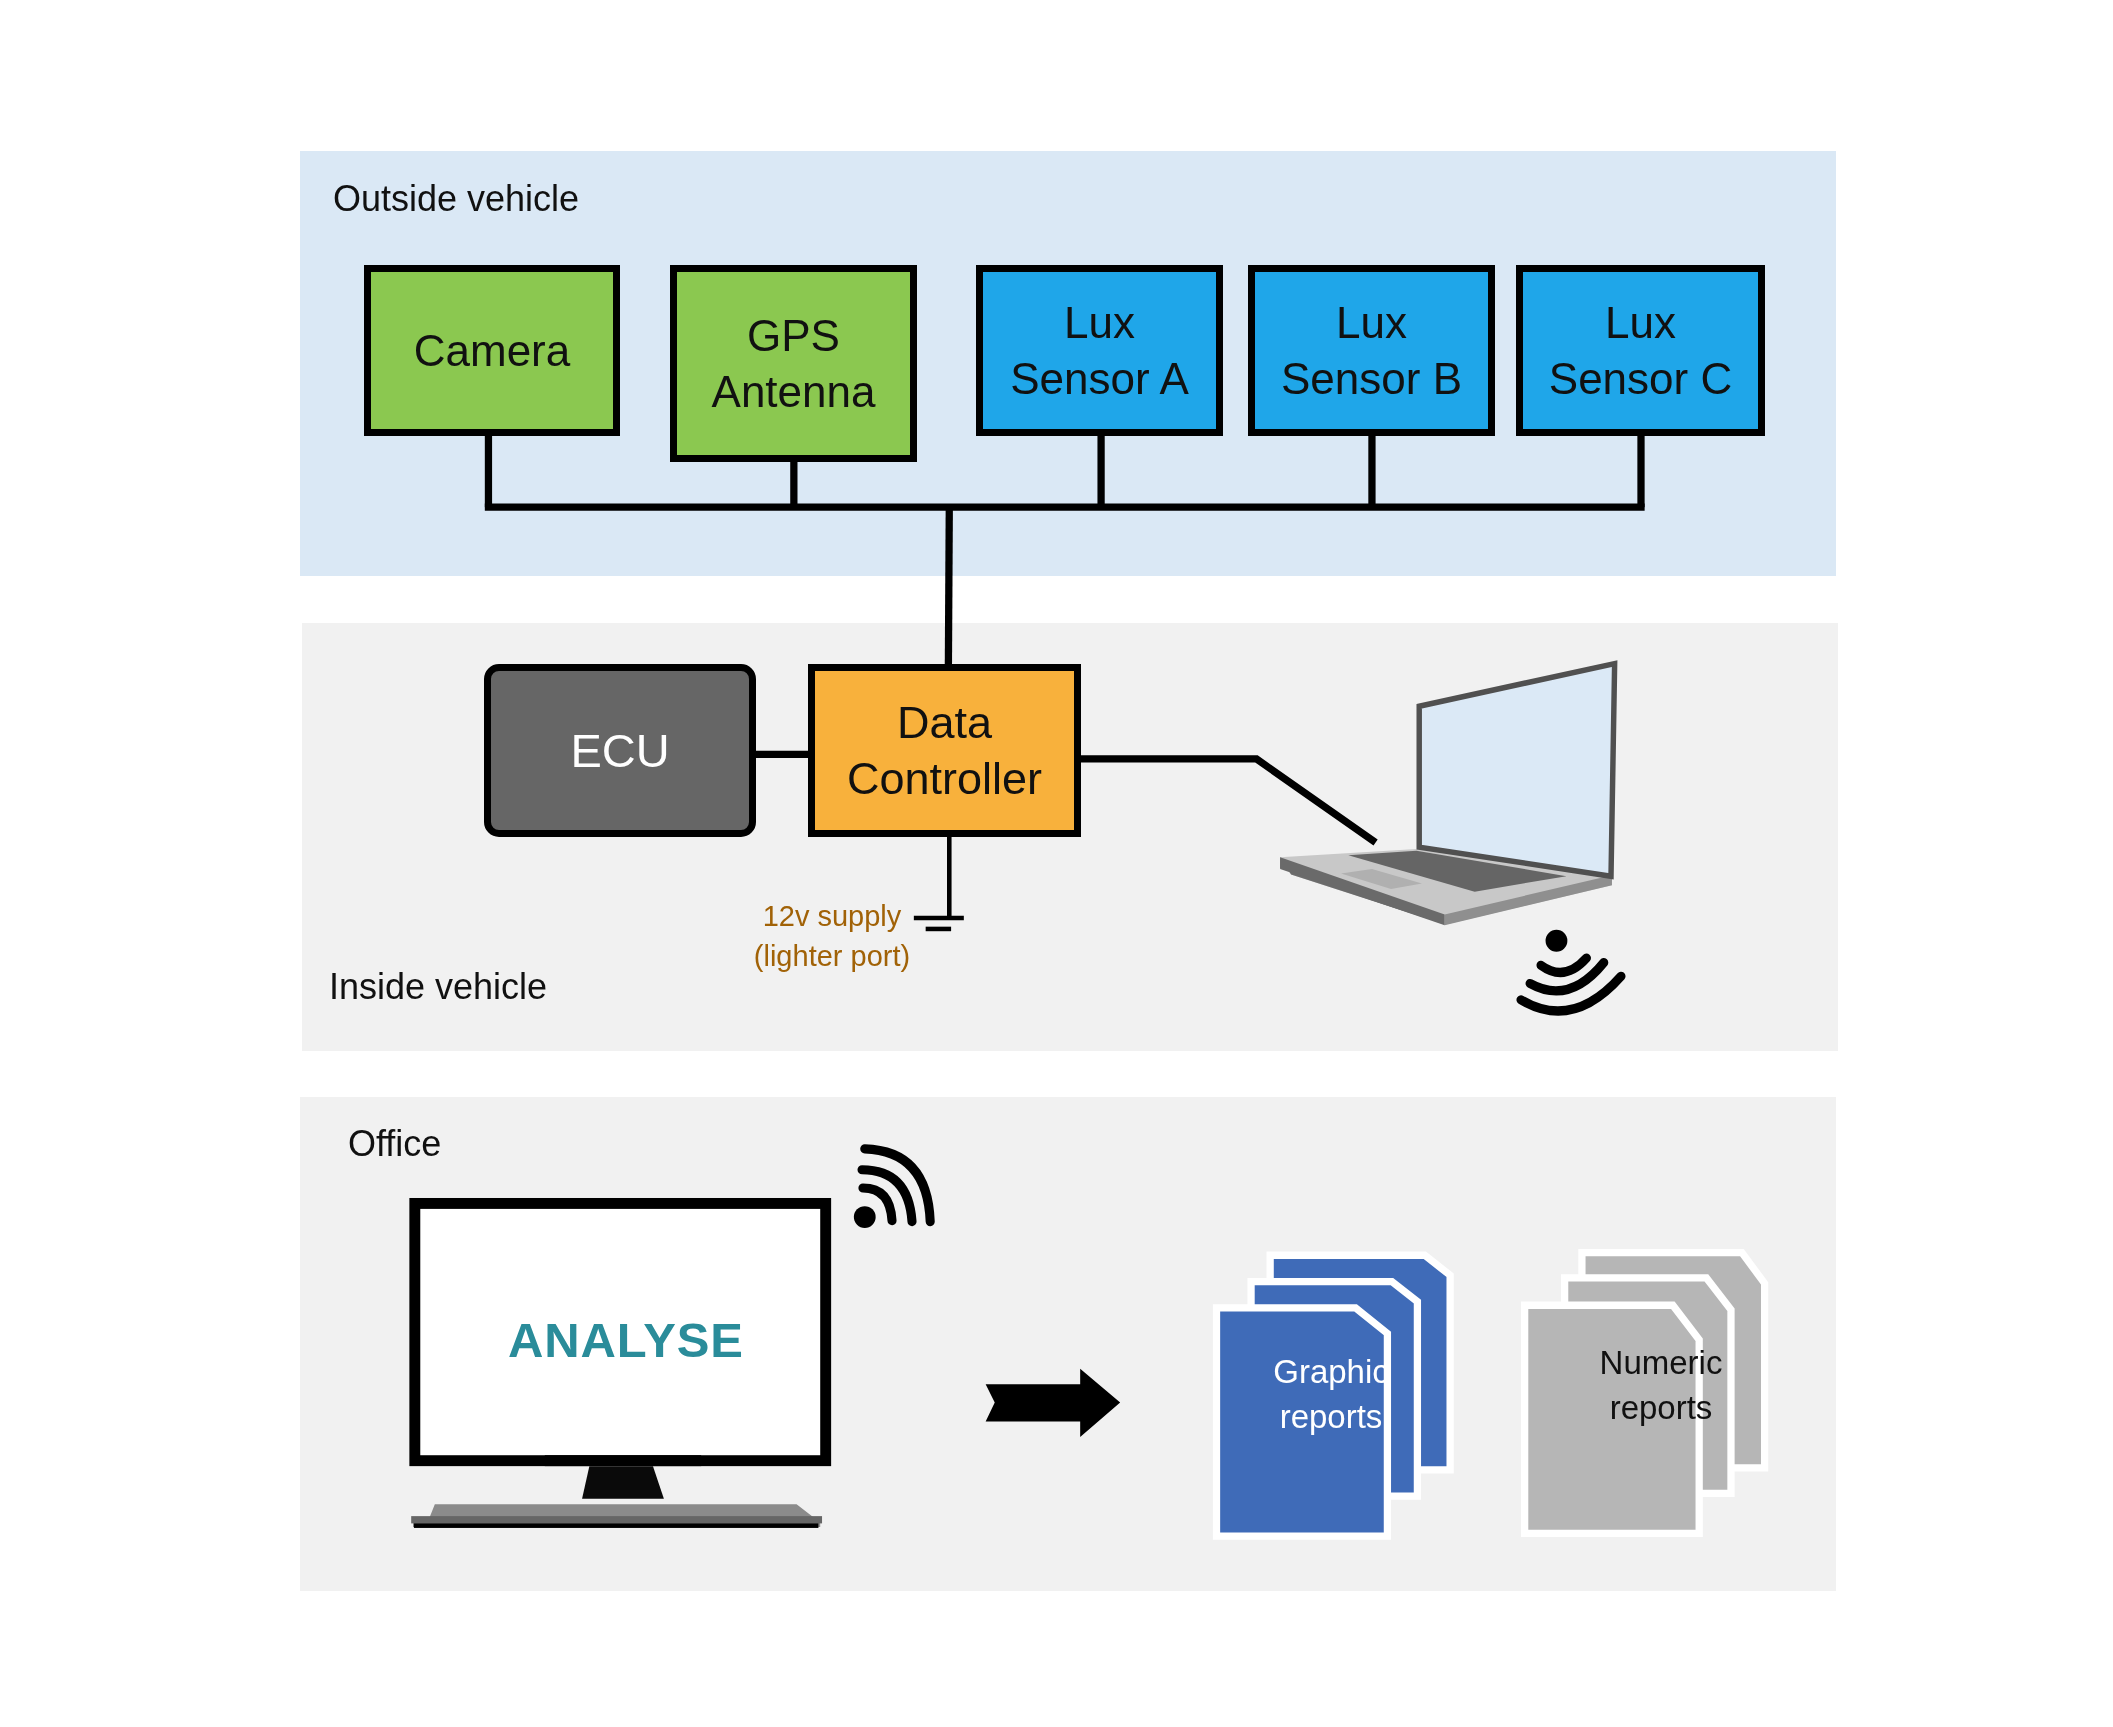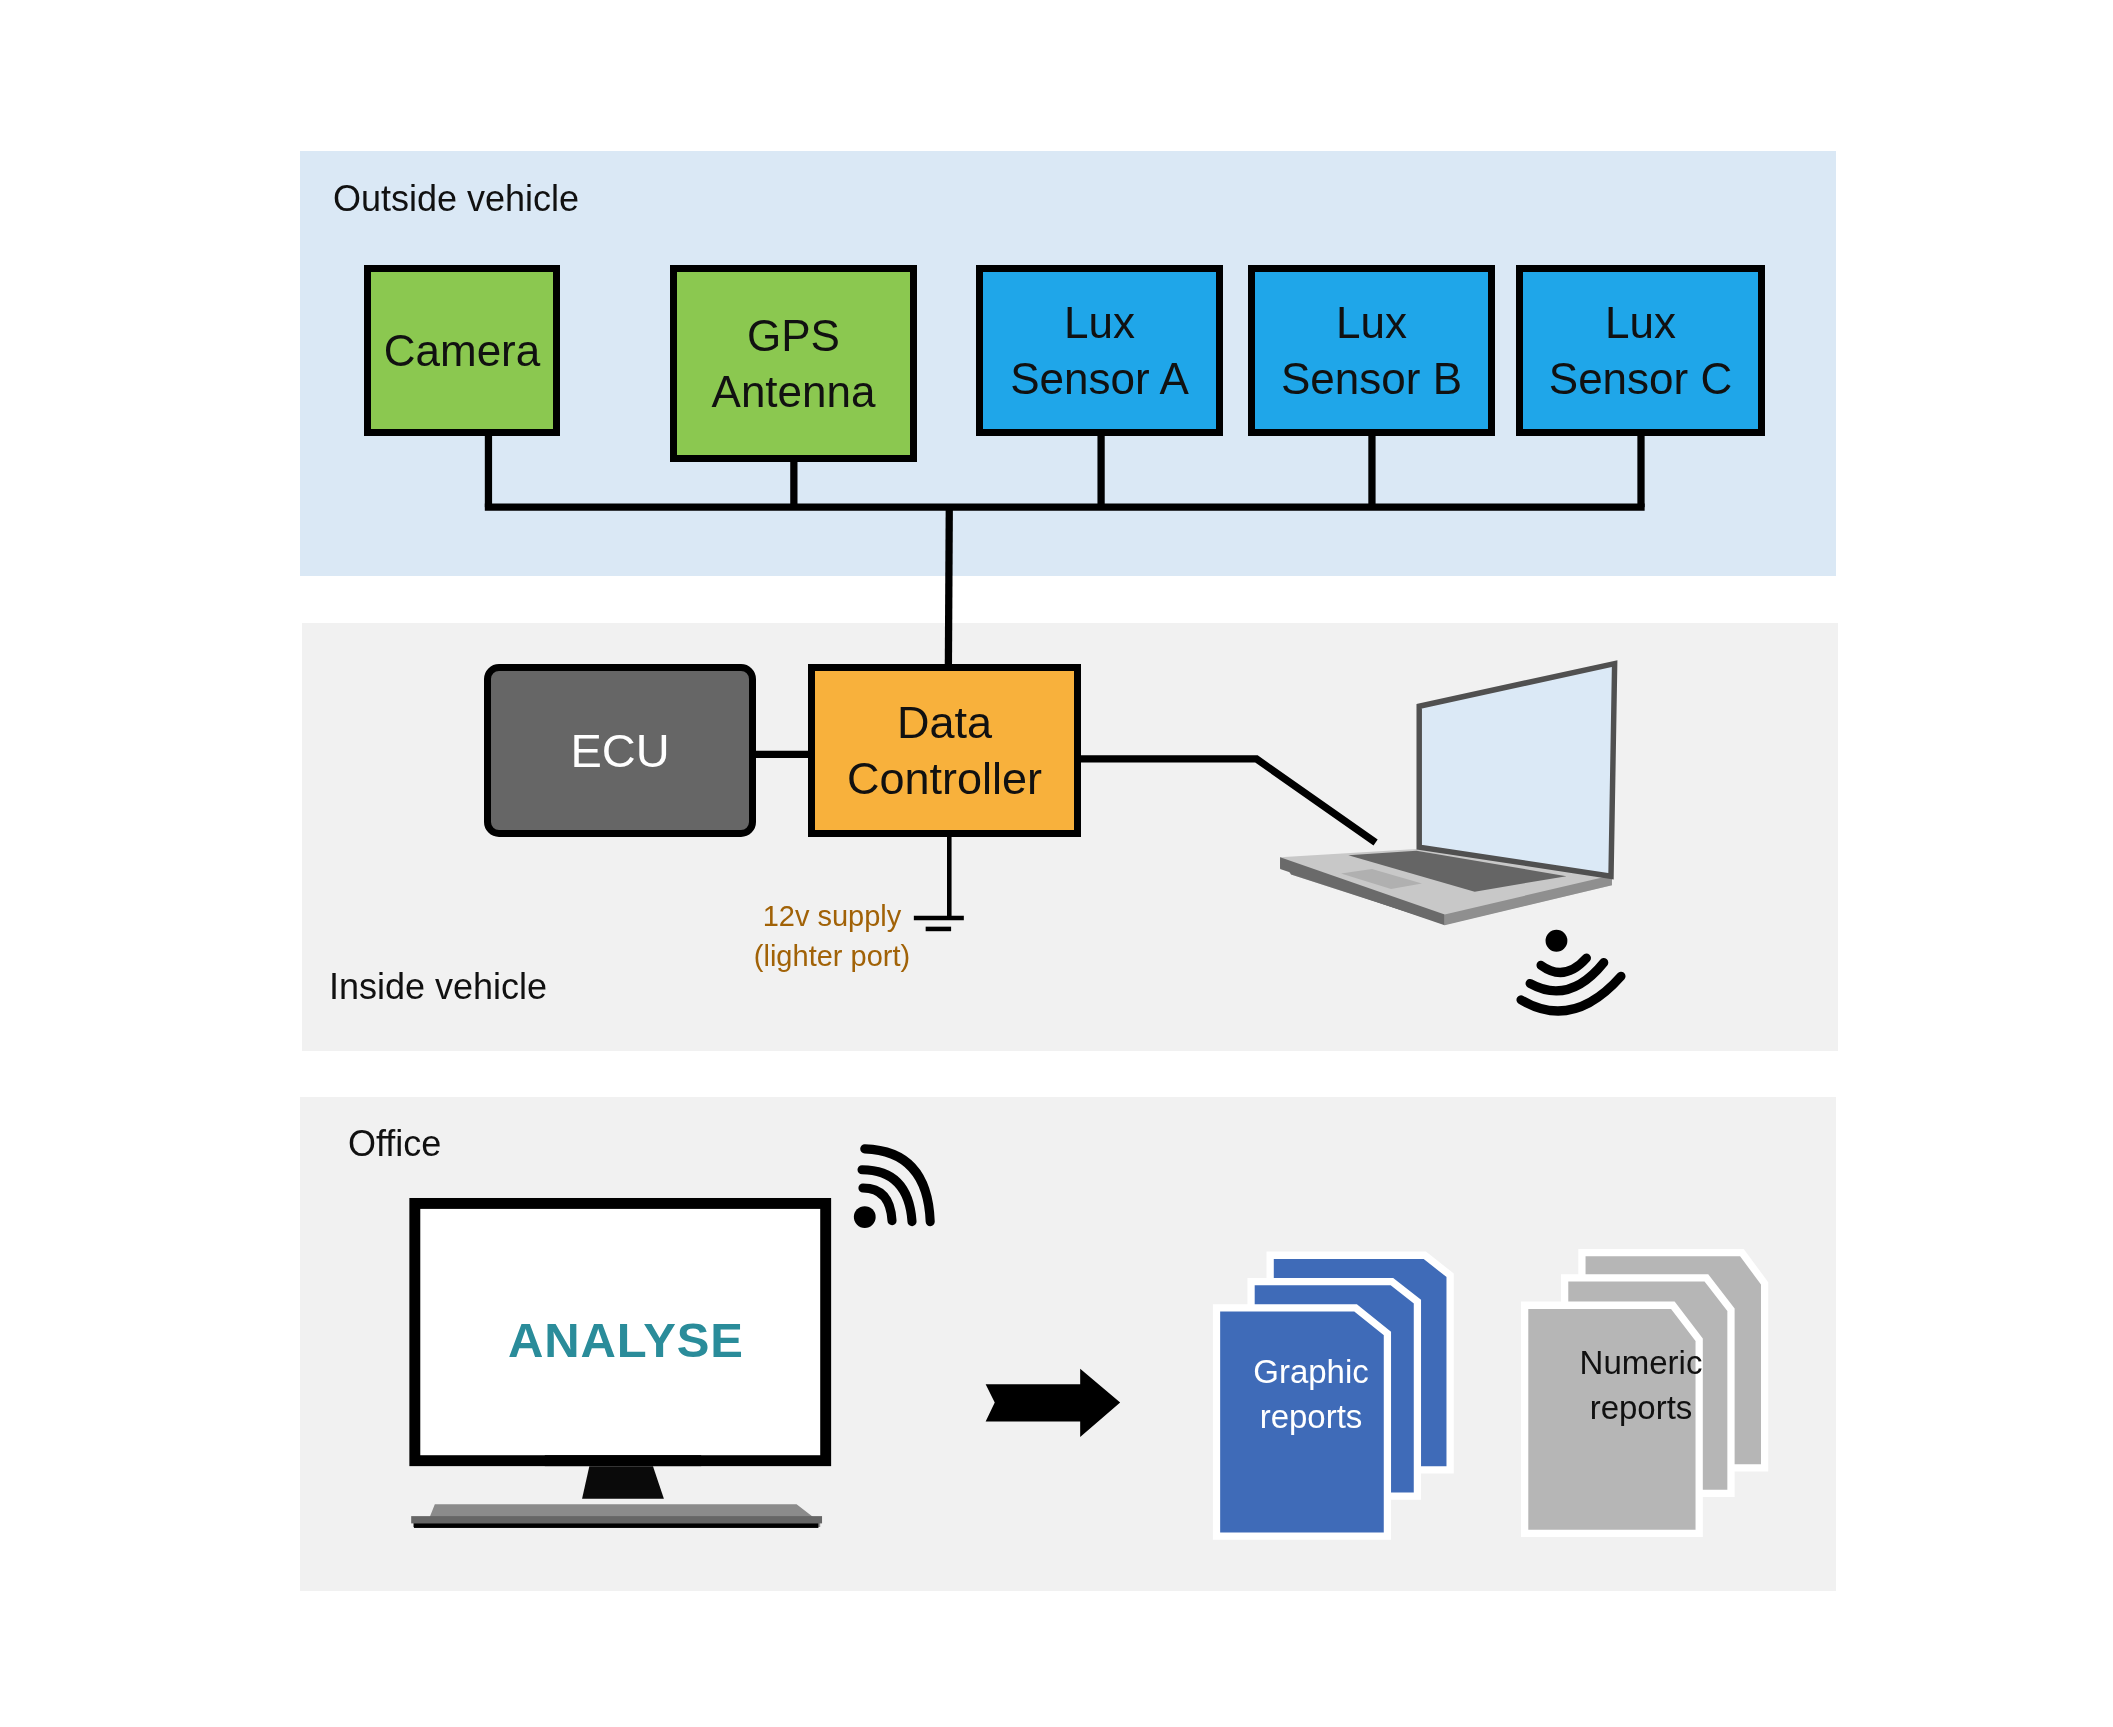--- a/index.html
+++ b/index.html
@@ -9,21 +9,21 @@
   #p-inside{left:302px;top:623px;width:1536px;height:428px;background:#f1f1f1;}
   #p-office{left:300px;top:1097px;width:1536px;height:494px;background:#f1f1f1;}
   .plabel{position:absolute;font-size:36px;color:#111;white-space:nowrap;}
   .box{position:absolute;box-sizing:border-box;border:7.3px solid #000;display:flex;align-items:center;justify-content:center;text-align:center;font-size:44px;line-height:56px;color:#111;}
   .green{background:#8bc850;}
   .blue{background:#1fa6e9;}
   .grey{background:#666666;color:#fff;border-radius:15px;}
   .orange{background:#f8b13c;}
   .small{position:absolute;font-size:29px;line-height:40px;text-align:center;color:#a16207;white-space:nowrap;}
   svg.overlay{position:absolute;left:0;top:0;}
-  .doctext{position:absolute;font-size:33px;line-height:45px;text-align:center;}
+  .doctext{position:absolute;font-size:33px;line-height:45px;text-align:center;padding-left:20px;}
   .analyse{position:absolute;font-size:49px;font-weight:bold;color:#2a8c9a;letter-spacing:0.9px;}
 </style>
 </head>
 <body>
 
 <div class="panel" id="p-outside"></div>
 <div class="panel" id="p-inside"></div>
 <div class="panel" id="p-office"></div>
 
 <div class="plabel" style="left:333px;top:178px;">Outside vehicle</div>
@@ -89,21 +89,21 @@
     <polygon points="1338,1439 1491,1439 1526,1467 1526,1690 1338,1690" fill="#3f6bb8"></polygon>
   </g>
 
   <g stroke="#fff" stroke-width="8">
     <polygon points="1740,1378 1916,1378 1941,1412 1941,1615 1740,1615" fill="#b6b6b6"></polygon>
     <polygon points="1721,1406 1877,1406 1904,1441 1904,1643 1721,1643" fill="#b6b6b6"></polygon>
     <polygon points="1677,1436 1840,1436 1869,1474 1869,1687 1677,1687" fill="#b6b6b6"></polygon>
   </g>
 </svg>
 
-<div class="box green" style="left:364px;top:265px;width:196px;height:171px;">
+<div class="box green" style="left:364px;top:265px;width:256px;height:171px;">
   <span style="font-weight:500;">Camera</span>
 </div>
 <div class="box green" style="left:670px;top:265px;width:247px;height:197px;flex-direction:column;">
   <span>GPS</span>
   <span>Antenna</span>
 </div>
 <div class="box blue" style="left:976px;top:265px;width:247px;height:171px;flex-direction:column;">
   <span>Lux</span>
   <span>Sensor A</span>
 </div>

